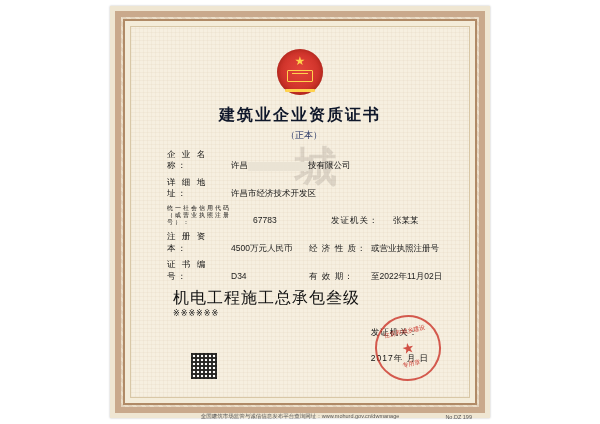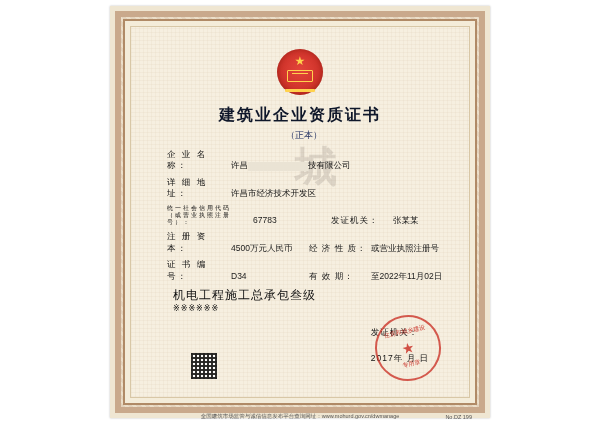--- a/index.html
+++ b/index.html
@@ -85,21 +85,21 @@
   .lbl{width:64px;flex:none;color:#111;letter-spacing:2px;}
   .lbl.w2{width:86px;}
   .val{flex:1;border-bottom:none;color:#111;}
   .half{display:flex;flex:1;}
   .half .lbl2{width:62px;flex:none;letter-spacing:1px;}
   .redact{
     display:inline-block;background:#eae3d4;color:transparent;
     min-width:60px;height:9px;vertical-align:middle;
   }
   .scope{
-    margin-top:3px;font-size:12px;color:#111;padding-left:6px;letter-spacing:1px;
+    margin-top:3px;font-size:16px;color:#111;padding-left:6px;letter-spacing:1px;
   }
   .stars{font-size:8px;color:#111;padding-left:6px;letter-spacing:1px;}
 
   
   .issuer{
     position:absolute;right:40px;top:300px;text-align:left;font-size:8.5px;color:#111;
   }
   .issuer .line{margin-bottom:14px;letter-spacing:1px;margin-left:16px;}
   .stamp{
     position:absolute;right:28px;top:288px;width:62px;height:62px;border-radius:50%;

